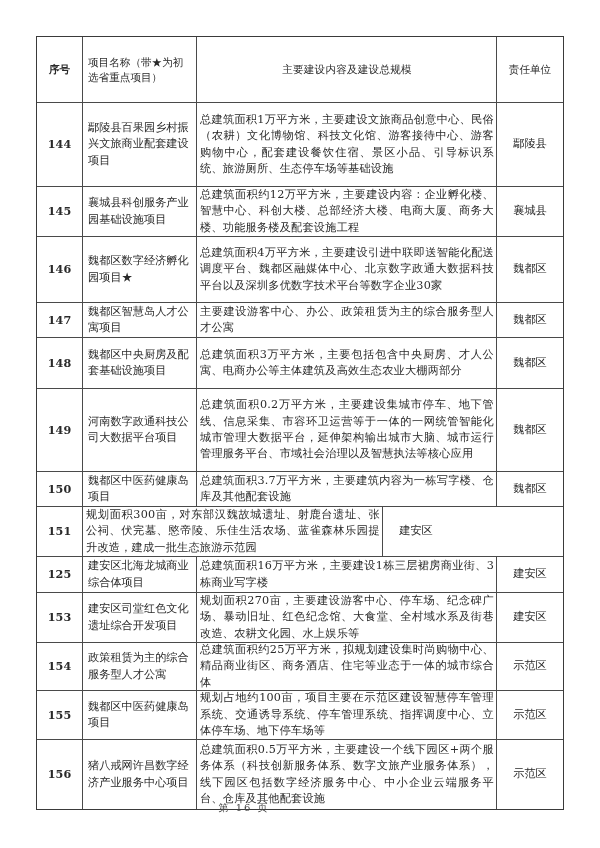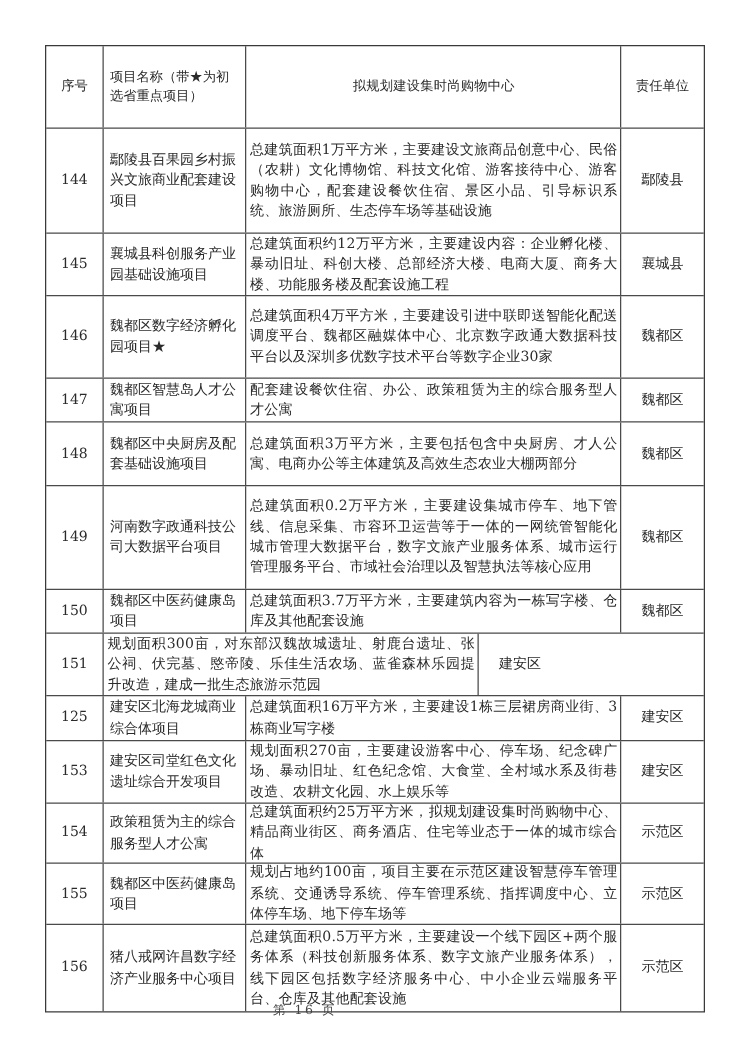--- a/index.html
+++ b/index.html
@@ -5,80 +5,80 @@
   html, body { margin: 0; padding: 0; background: #ffffff; }
   body { width: 600px; height: 848px; position: relative; overflow: hidden;
          font-family: "DejaVu Serif", "Liberation Serif", serif; color: #2a2a2a; }
   .table { position: absolute; left: 36px; top: 36px; width: 528px;
            border: 1.5px solid #3a3a3a; box-sizing: border-box; }
   .row { display: flex; border-bottom: 1px solid #4a4a4a; box-sizing: border-box; }
   .row:last-child { border-bottom: none; }
   .cell { box-sizing: border-box; border-right: 1px solid #4a4a4a;
           display: flex; align-items: center; font-size: 11.2px; line-height: 16.4px; }
   .cell:last-child { border-right: none; }
-  .c-no { width: 46px; justify-content: center; text-align: right; }
+  .c-no { width: 46px; justify-content: center; text-align: right; font-weight: bold; }
   .c-name { width: 114px; justify-content: center; text-align: left; padding: 0 5px; }
   .c-content { width: 300px; padding: 0 2px 0 3px; text-align: justify; letter-spacing: 0.2px; }
   .c-unit { width: 66px; justify-content: center; text-align: center; }
   .hdr .cell { font-size: 10.6px; }
   .hdr .c-content { justify-content: center; text-align: center; }
   .hdr .c-name { line-height: 15px; }
   .footer { position: absolute; left: 0; width: 488px; top: 801px; text-align: center;
             font-size: 10px; color: #444; letter-spacing: 2px; }
 </style>
 </head>
 <body>
 
 <div class="table">
   <div class="row hdr" style="height:66px">
     <div class="cell c-no">序号</div>
     <div class="cell c-name">项目名称（带★为初选省重点项目）</div>
-    <div class="cell c-content">拟规划建设集时尚购物中心</div>
+    <div class="cell c-content">主要建设内容及建设总规模</div>
     <div class="cell c-unit">责任单位</div>
   </div>
 
   <div class="row" style="height:84px">
     <div class="cell c-no">144</div>
     <div class="cell c-name">鄢陵县百果园乡村振兴文旅商业配套建设项目</div>
     <div class="cell c-content">总建筑面积1万平方米，主要建设文旅商品创意中心、民俗（农耕）文化博物馆、科技文化馆、游客接待中心、游客购物中心，配套建设餐饮住宿、景区小品、引导标识系统、旅游厕所、生态停车场等基础设施</div>
     <div class="cell c-unit">鄢陵县</div>
   </div>
 
   <div class="row" style="height:50px">
     <div class="cell c-no">145</div>
     <div class="cell c-name">襄城县科创服务产业园基础设施项目</div>
-    <div class="cell c-content">总建筑面积约12万平方米，主要建设内容：企业孵化楼、暴动旧址、科创大楼、总部经济大楼、电商大厦、商务大楼、功能服务楼及配套设施工程</div>
+    <div class="cell c-content">总建筑面积约12万平方米，主要建设内容：企业孵化楼、智慧中心、科创大楼、总部经济大楼、电商大厦、商务大楼、功能服务楼及配套设施工程</div>
     <div class="cell c-unit">襄城县</div>
   </div>
 
   <div class="row" style="height:66px">
     <div class="cell c-no">146</div>
     <div class="cell c-name">魏都区数字经济孵化园项目★</div>
     <div class="cell c-content">总建筑面积4万平方米，主要建设引进中联即送智能化配送调度平台、魏都区融媒体中心、北京数字政通大数据科技平台以及深圳多优数字技术平台等数字企业30家</div>
     <div class="cell c-unit">魏都区</div>
   </div>
 
   <div class="row" style="height:35px">
     <div class="cell c-no">147</div>
     <div class="cell c-name">魏都区智慧岛人才公寓项目</div>
-    <div class="cell c-content">配套建设餐饮住宿、办公、政策租赁为主的综合服务型人才公寓</div>
+    <div class="cell c-content">主要建设游客中心、办公、政策租赁为主的综合服务型人才公寓</div>
     <div class="cell c-unit">魏都区</div>
   </div>
 
   <div class="row" style="height:51px">
     <div class="cell c-no">148</div>
     <div class="cell c-name">魏都区中央厨房及配套基础设施项目</div>
     <div class="cell c-content">总建筑面积3万平方米，主要包括包含中央厨房、才人公寓、电商办公等主体建筑及高效生态农业大棚两部分</div>
     <div class="cell c-unit">魏都区</div>
   </div>
 
   <div class="row" style="height:83px">
     <div class="cell c-no">149</div>
     <div class="cell c-name">河南数字政通科技公司大数据平台项目</div>
-    <div class="cell c-content">总建筑面积0.2万平方米，主要建设集城市停车、地下管线、信息采集、市容环卫运营等于一体的一网统管智能化城市管理大数据平台，数字文旅产业服务体系、城市运行管理服务平台、市域社会治理以及智慧执法等核心应用</div>
+    <div class="cell c-content">总建筑面积0.2万平方米，主要建设集城市停车、地下管线、信息采集、市容环卫运营等于一体的一网统管智能化城市管理大数据平台，延伸架构输出城市大脑、城市运行管理服务平台、市域社会治理以及智慧执法等核心应用</div>
     <div class="cell c-unit">魏都区</div>
   </div>
 
   <div class="row" style="height:35px">
     <div class="cell c-no">150</div>
     <div class="cell c-name">魏都区中医药健康岛项目</div>
     <div class="cell c-content">总建筑面积3.7万平方米，主要建筑内容为一栋写字楼、仓库及其他配套设施</div>
     <div class="cell c-unit">魏都区</div>
   </div>
 

